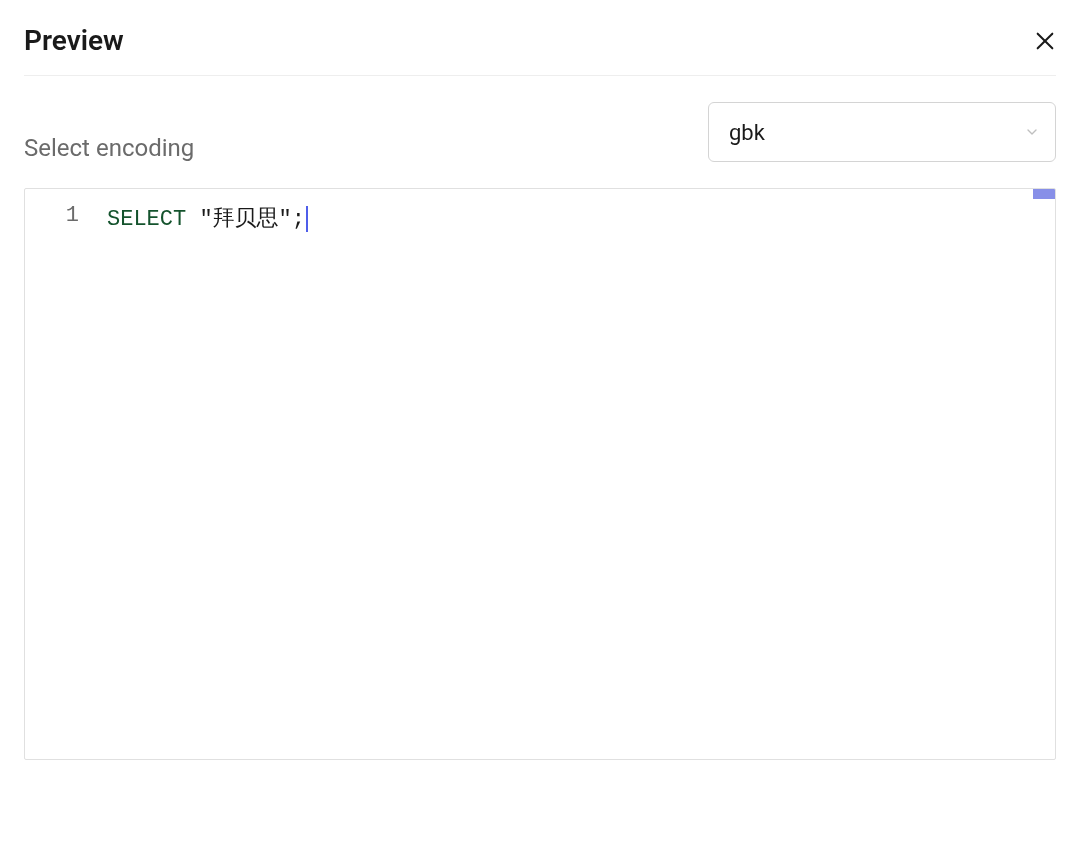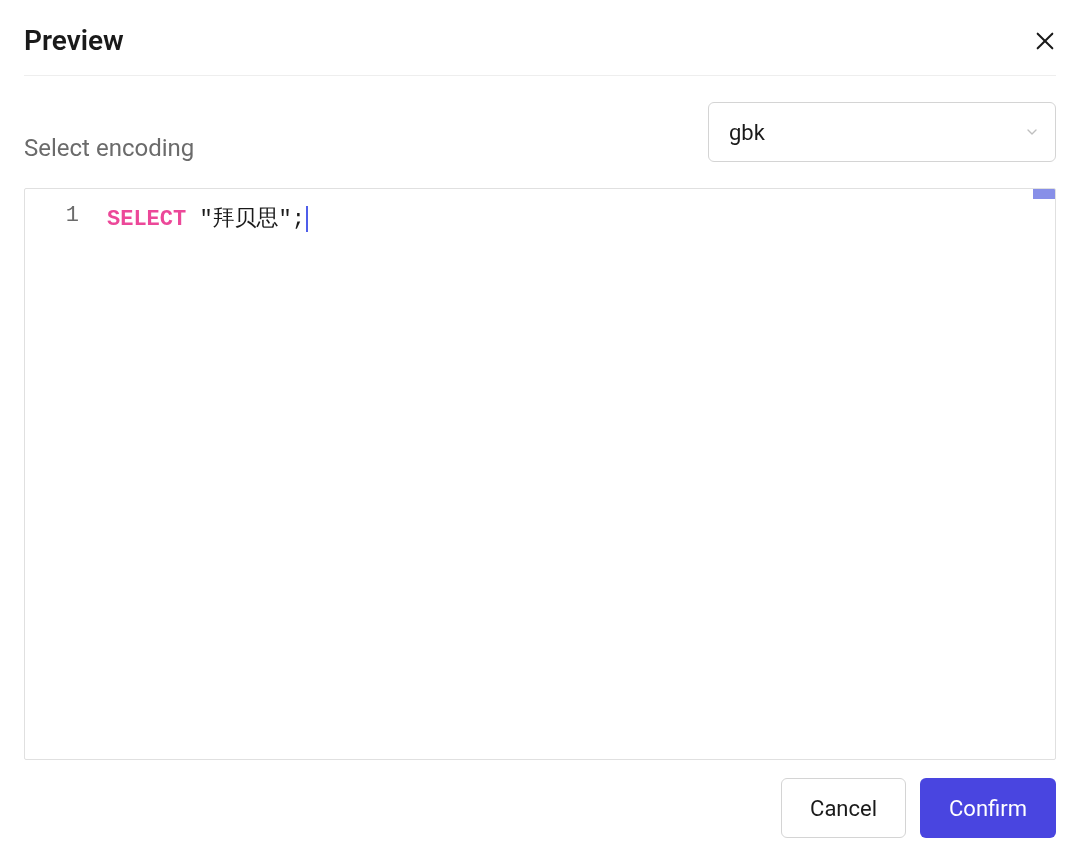--- a/index.html
+++ b/index.html
@@ -102,22 +102,22 @@
     .code-content {
       flex: 1;
       padding-top: 14px;
       font-family: "SFMono-Regular", Consolas, "Liberation Mono", Menlo, monospace;
       font-size: 22px;
       color: #1a1a1a;
       white-space: pre;
       position: relative;
     }
     .keyword {
-      color: #ec4899;
-      font-weight: 700;
+      color: #14532d;
+      font-weight: 400;
     }
     .string {
       color: #1a1a1a;
     }
     .cursor {
       display: inline-block;
       width: 2px;
       height: 26px;
       background: #4f5eea;
       vertical-align: text-bottom;
@@ -186,18 +186,14 @@
   </div>
 
   <div class="code-editor">
     <div class="gutter">
       <div>1</div>
     </div>
     <div class="code-content"><span class="keyword">SELECT</span><span> </span><span class="string">"拜贝思";</span><span class="cursor"></span></div>
     <div class="scroll-indicator"></div>
   </div>
 
-  <div class="footer">
-    <div class="btn btn-cancel">Cancel</div>
-    <div class="btn btn-confirm">Confirm</div>
-  </div>
 
 </div>
 
 </body></html>

